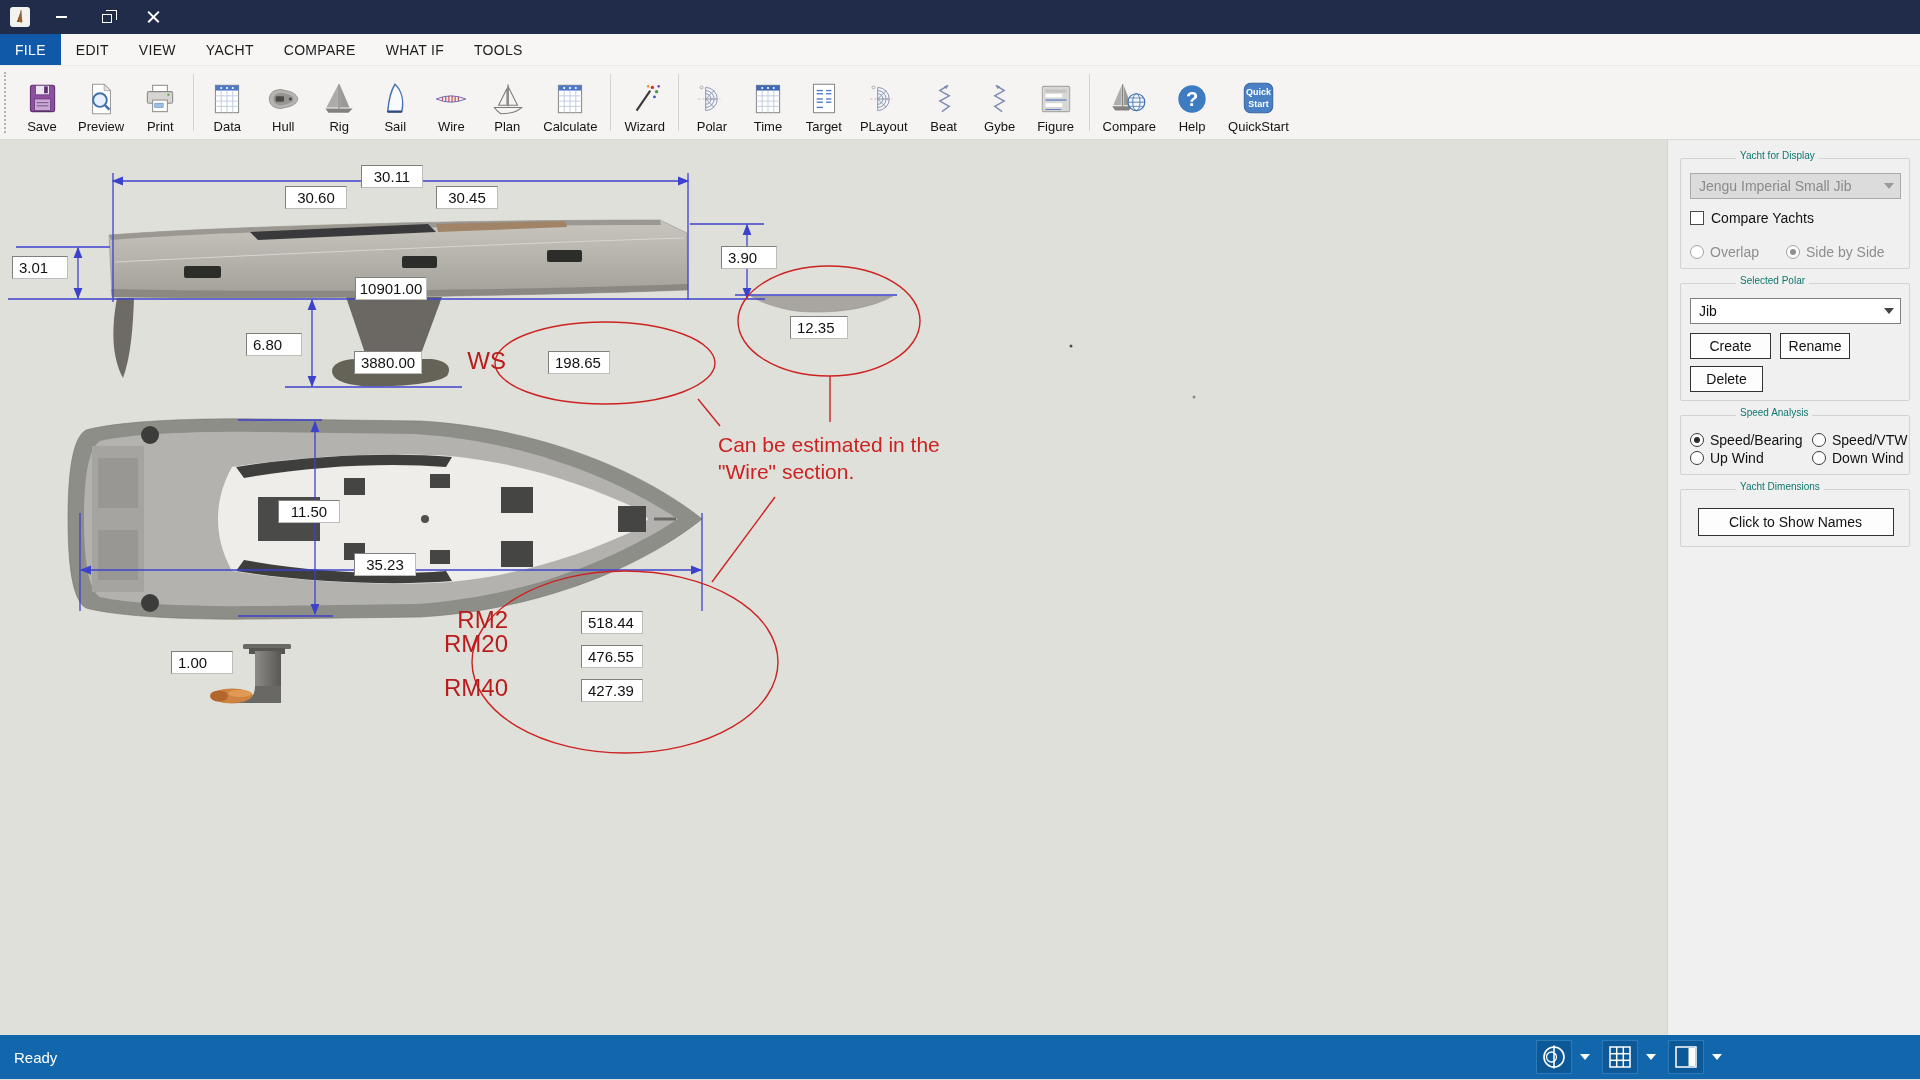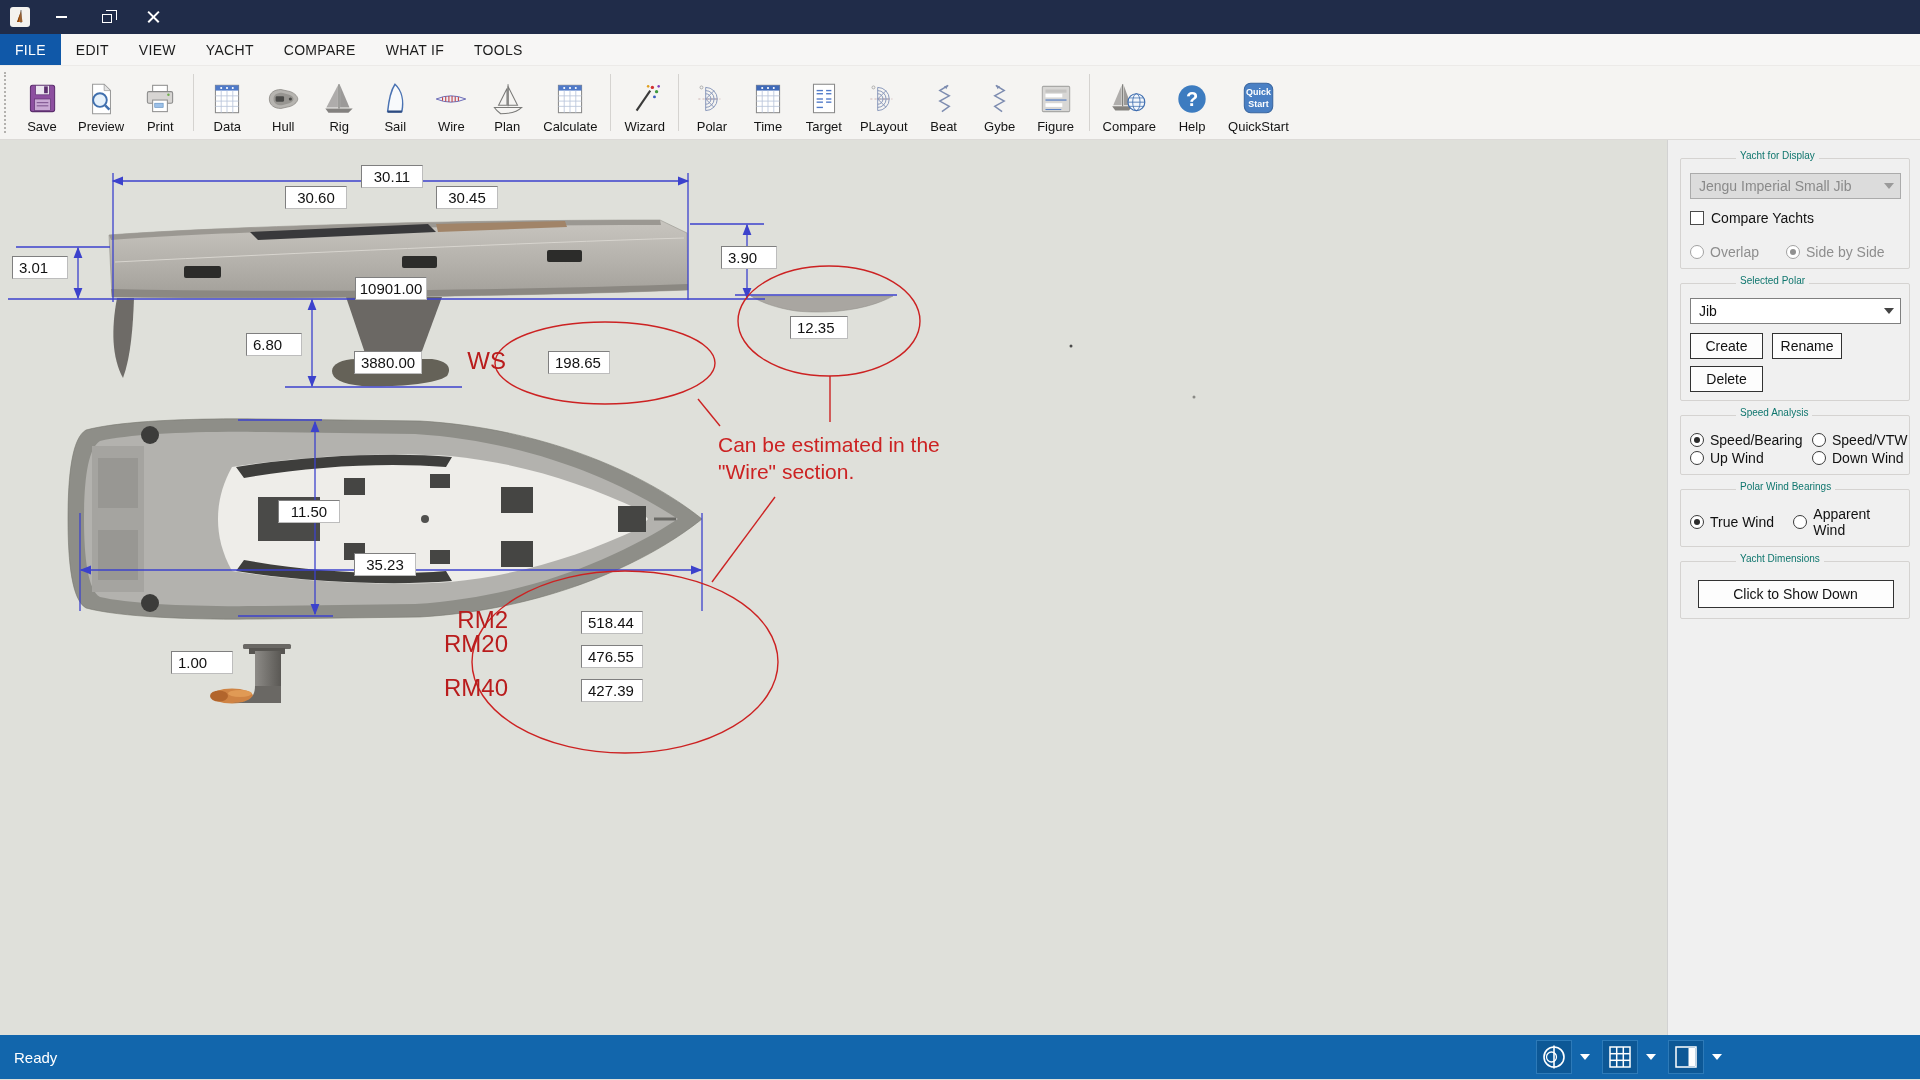--- a/index.html
+++ b/index.html
@@ -569,21 +569,21 @@
         </div>
       </div>
 
       <div class="group">
         <span class="group-label">Selected Polar</span>
         <div class="combo">
           <span class="combo-text">Jib</span>
           <span class="chev"></span>
         </div>
         <div class="btn-row">
-          <div class="btn" style="width:73px;text-align:center;">Create</div>
+          <div class="btn" style="width:81px;text-align:center;">Create</div>
           <div class="btn" style="width:70px;">Rename</div>
         </div>
         <div class="btn-row" style="margin-top:7px;">
           <div class="btn" style="width:73px;">Delete</div>
         </div>
       </div>
 
       <div class="group">
         <span class="group-label">Speed Analysis</span>
         <div class="grid2">
@@ -599,37 +599,24 @@
             <span class="rb"></span>
             <span>Up Wind</span>
           </label>
           <label class="radio">
             <span class="rb"></span>
             <span>Down Wind</span>
           </label>
         </div>
       </div>
 
-      <div class="group">
-        <span class="group-label">Polar Wind Bearings</span>
-        <div class="radio-row" style="margin-top:2px;">
-          <label class="radio" style="width:108px;">
-            <span class="rb checked"></span>
-            <span>True Wind</span>
-          </label>
-          <label class="radio">
-            <span class="rb"></span>
-            <span>Apparent Wind</span>
-          </label>
-        </div>
-      </div>
 
       <div class="group">
         <span class="group-label">Yacht Dimensions</span>
-        <div class="btn" style="width:196px;margin:4px auto 2px;height:28px;">Click to Show Down</div>
+        <div class="btn" style="width:196px;margin:4px auto 2px;height:28px;">Click to Show Names</div>
       </div>
 
     </aside>
   </div>
 
   <div class="statusbar">
     <span class="status-text">Ready</span>
     <div class="sb-icons">
       <div class="sb-tile">
         <svg viewBox="0 0 28 28">

